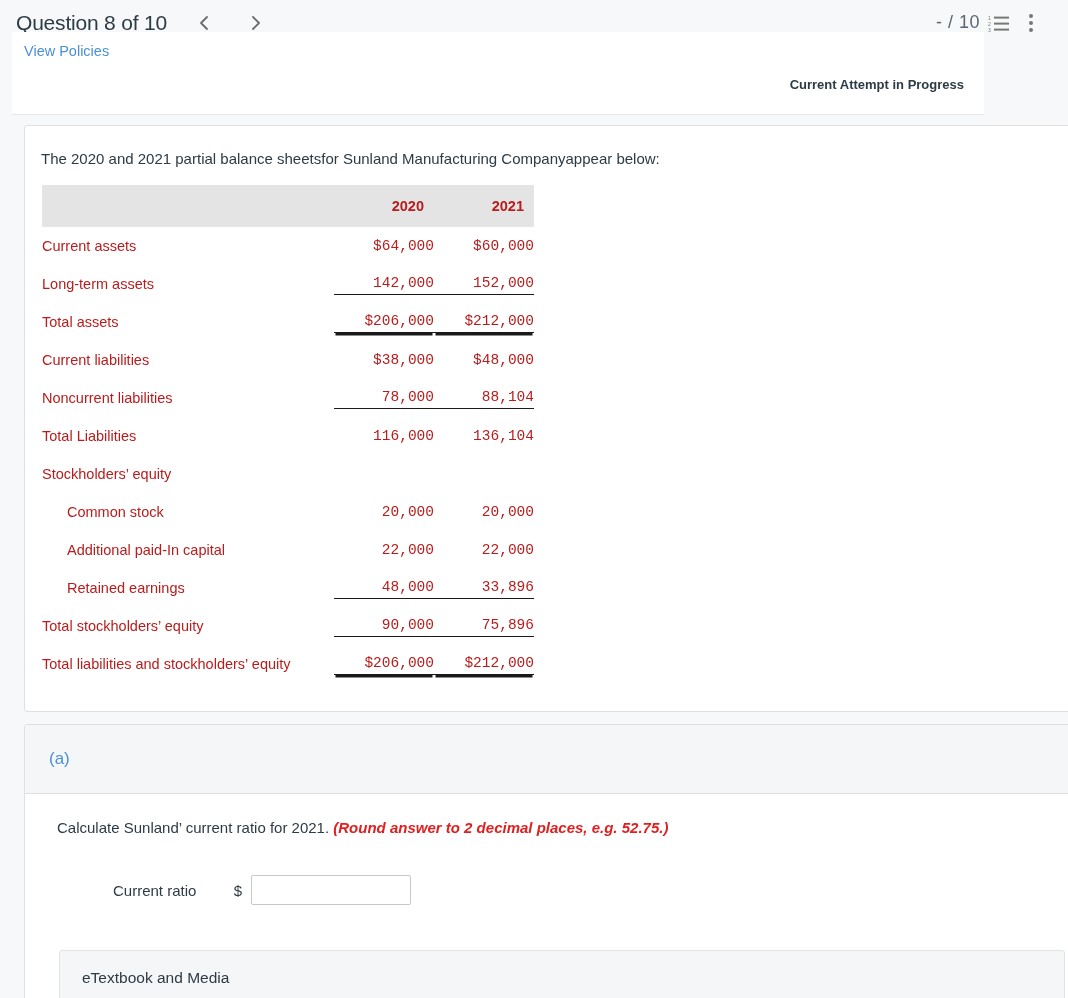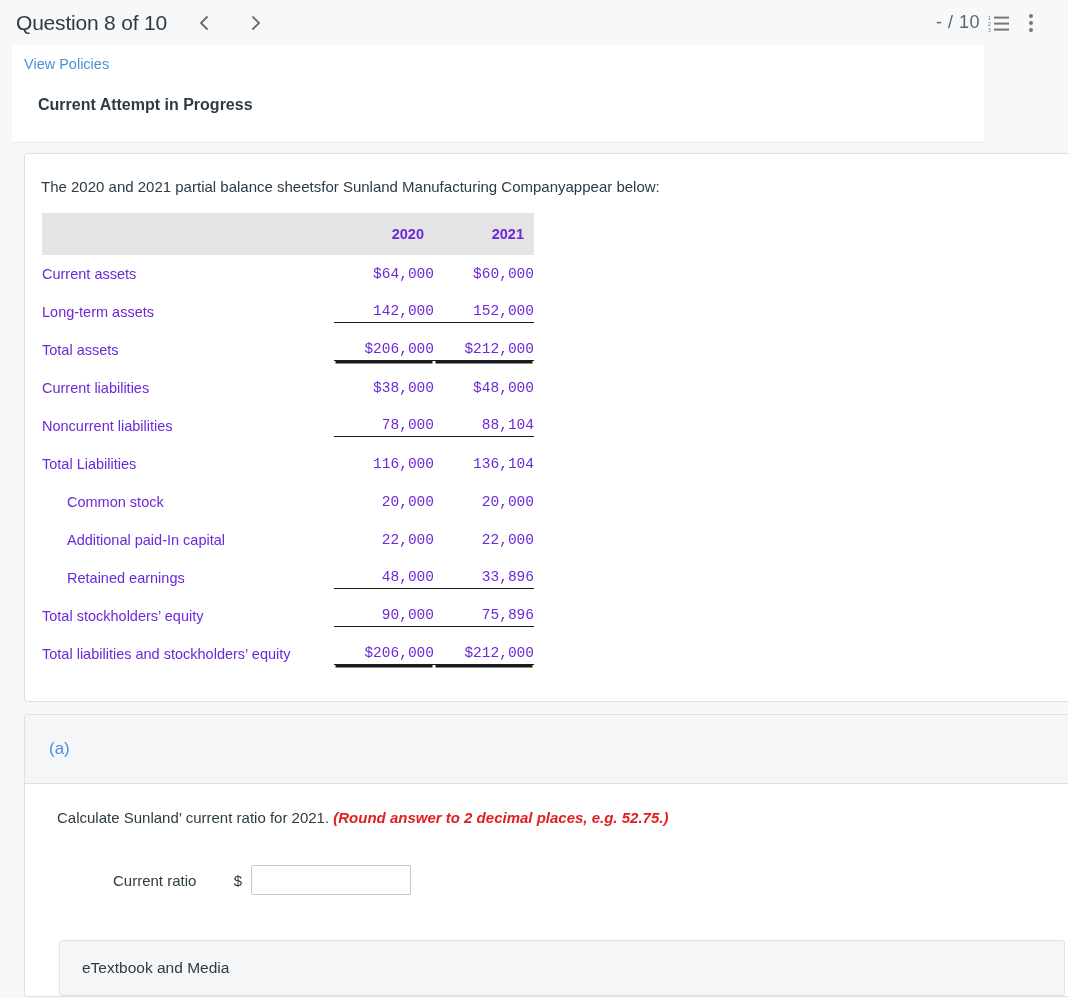--- a/index.html
+++ b/index.html
@@ -49,44 +49,45 @@
   }
   .icon-btn {
     width: 26px; height: 26px;
     display: flex; align-items: center; justify-content: center;
     cursor: pointer;
   }
 
   
   .page-col {
     position: absolute;
-    left: 12px; top: 45px;
+    left: 12px; top: 32px;
     width: 972px;
     bottom: 0;
     background: #f7f8f9;
   }
 
   .band {
     background: #ffffff;
     border-bottom: 1px solid #e8e8e8;
     padding: 10px 12px 14px 12px;
   }
   .policies-link {
     display: inline-block;
     color: #4a90d9;
     font-size: 14.5px;
     text-decoration: none;
     cursor: pointer;
     margin-bottom: 10px;
   }
   .attempt-head {
-    font-size: 16px;
+    font-size: 13px;
     font-weight: bold;
     color: #2d3b45;
-    margin: 14px;
+    margin: 8px;
+    text-align: right;
   }
 
   
   .card {
     background: #ffffff;
     border: 1px solid #e0e0e0;
     border-radius: 3px;
     margin: 10px 0 0 12px;
     width: 1064px;
   }
@@ -103,21 +104,21 @@
   .bs-wrap { padding: 16px 0 28px 17px; }
   table.bs {
     border-collapse: collapse;
     table-layout: fixed;
     width: 492px;
   }
   table.bs col.c-label { width: 292px; }
   table.bs col.c-num   { width: 100px; }
   table.bs th, table.bs td {
     font-size: 14.5px;
-    color: #6d28d9;
+    color: #b91c1c;
     padding: 0;
     vertical-align: middle;
   }
   table.bs thead th {
     background: #e4e4e4;
     height: 42px;
     font-weight: bold;
     font-size: 14.5px;
     text-align: right;
     padding-right: 10px;
@@ -325,20 +326,29 @@
             <tr>
               <td class="lbl">Total Liabilities</td>
               <td class="num">
                 <span class="cellbox">116,000</span>
               </td>
               <td class="num">
                 <span class="cellbox">136,104</span>
               </td>
             </tr>
             <tr>
+              <td class="lbl">Stockholders’ equity</td>
+              <td class="num">
+                <span class="cellbox">&nbsp;</span>
+              </td>
+              <td class="num">
+                <span class="cellbox">&nbsp;</span>
+              </td>
+            </tr>
+            <tr>
               <td class="lbl indent">Common stock</td>
               <td class="num">
                 <span class="cellbox">20,000</span>
               </td>
               <td class="num">
                 <span class="cellbox">20,000</span>
               </td>
             </tr>
             <tr>
               <td class="lbl indent">Additional paid-In capital</td>

